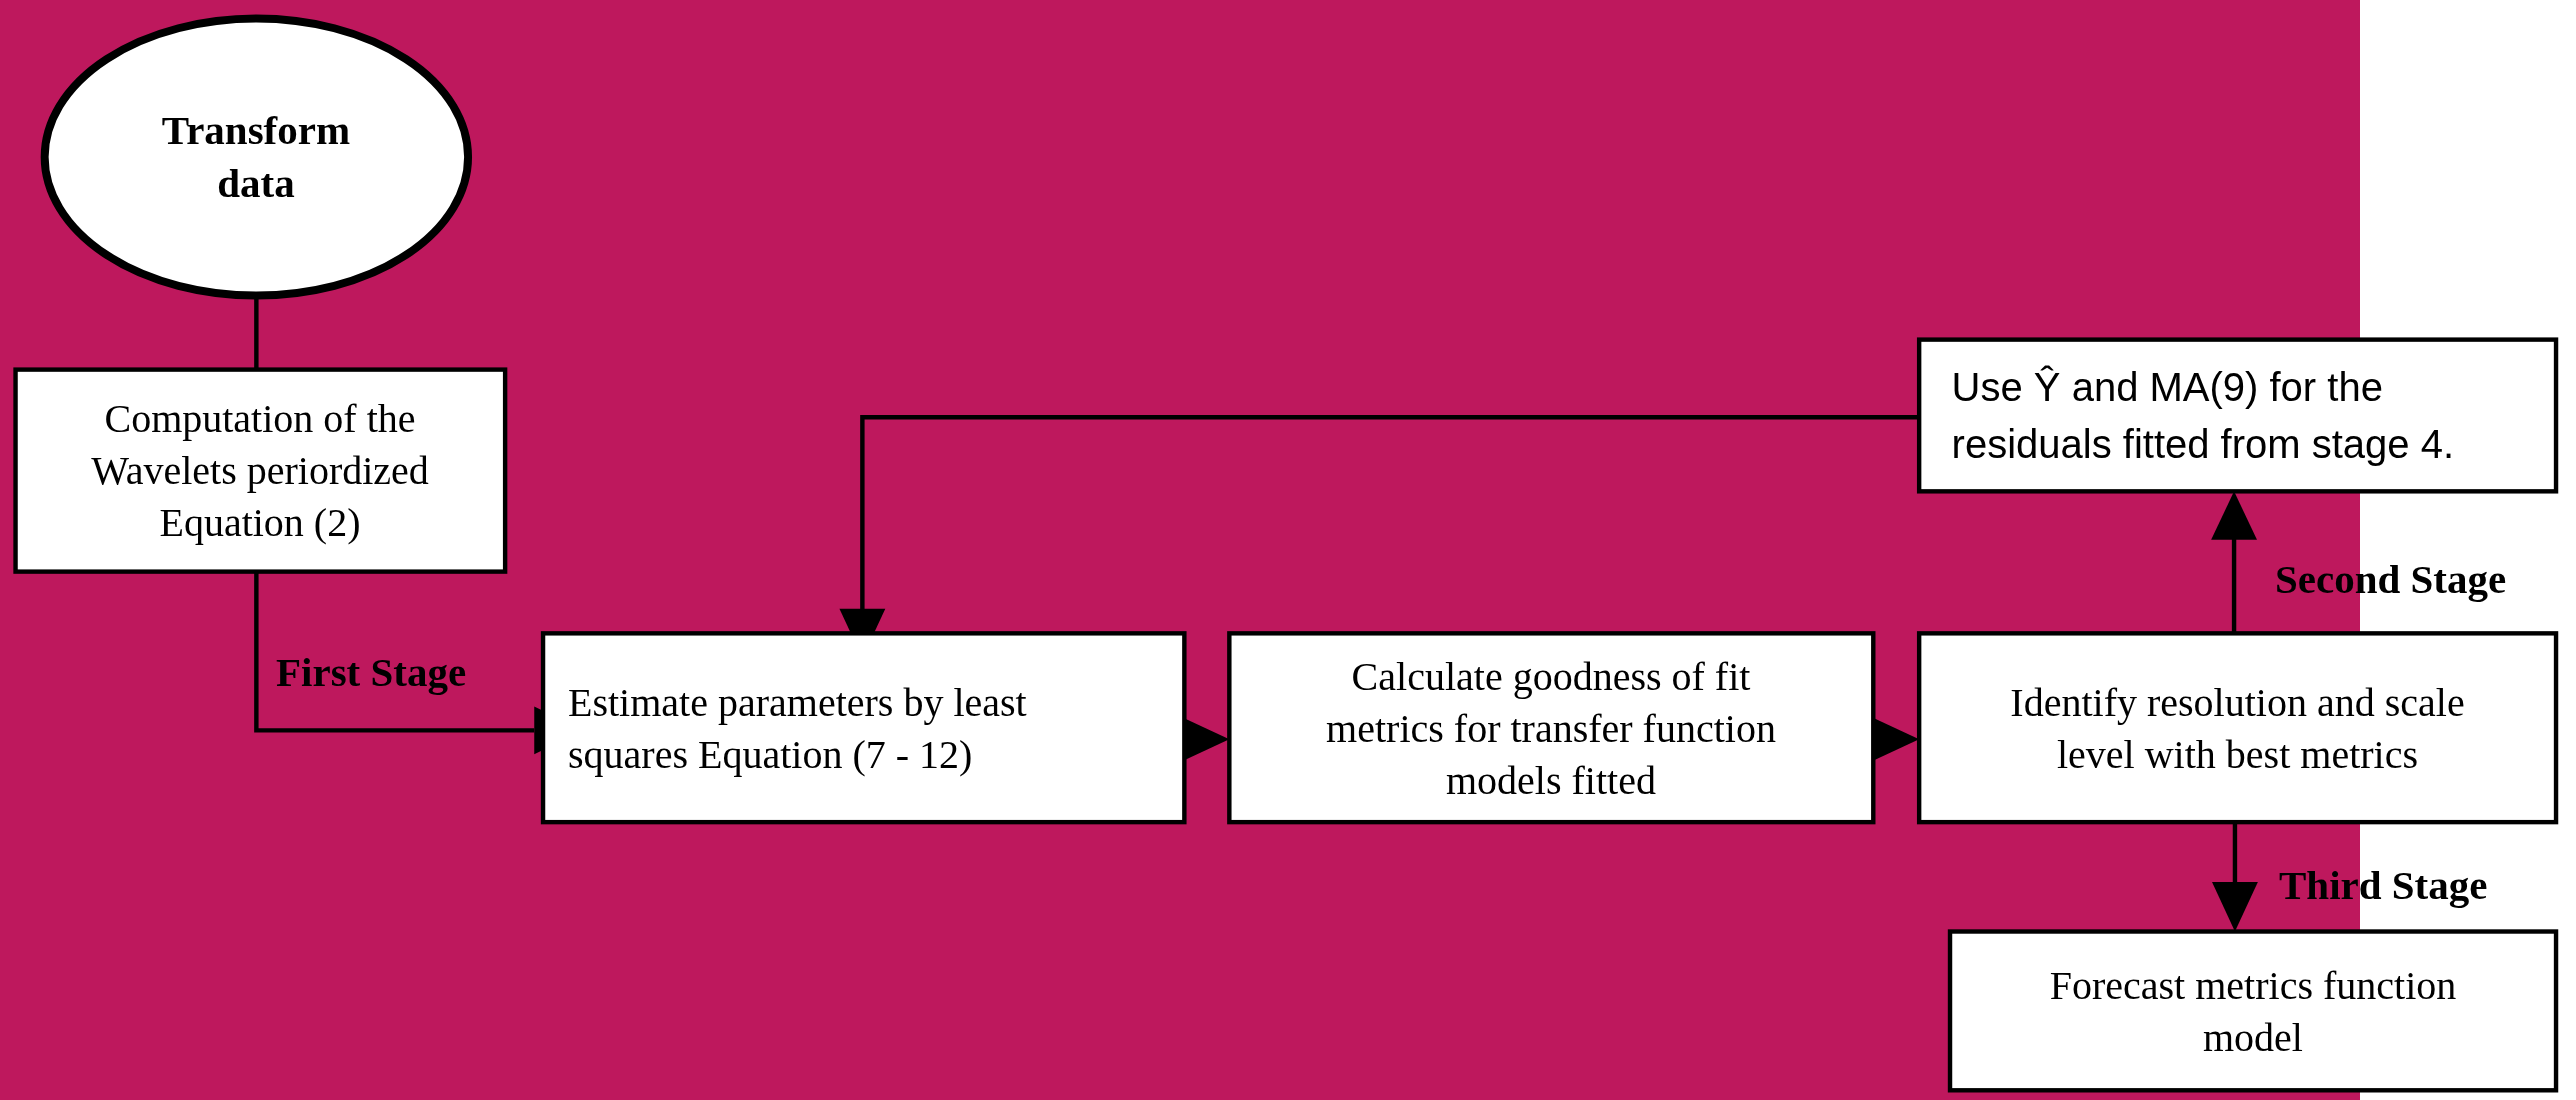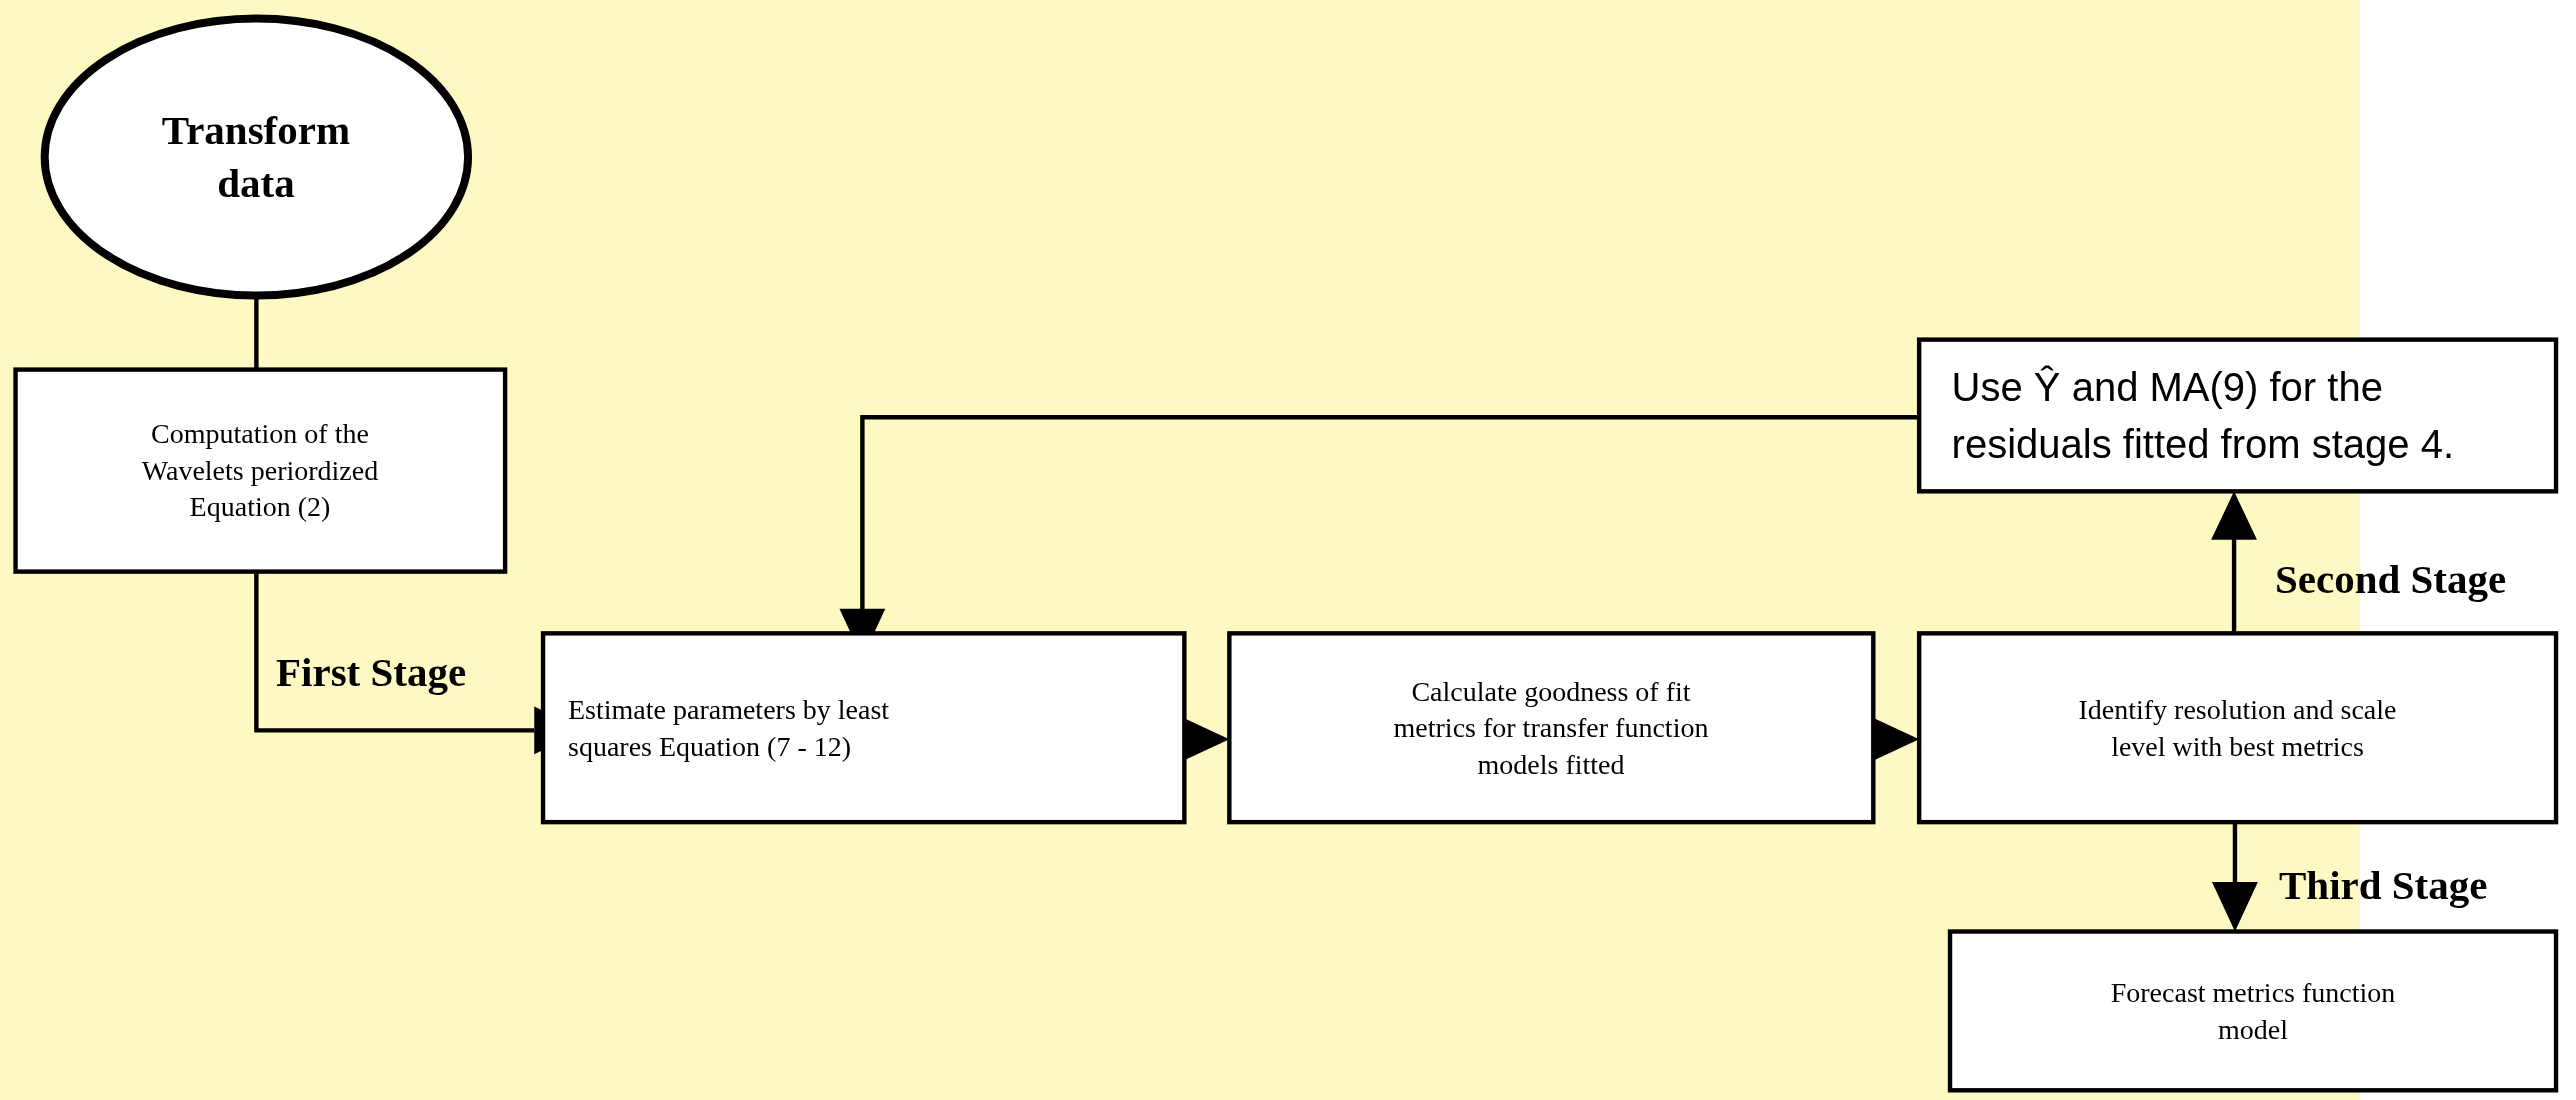--- a/index.html
+++ b/index.html
@@ -10,21 +10,21 @@
   body {
     width: 2576px;
     height: 1100px;
     overflow: hidden;
     font-family: "Liberation Serif", serif;
   }
   #flow-root {
     position: relative;
     width: 2360px;
     height: 1100px;
-    background: #fef9c3;
+    background: #be185d;
   }
   svg.flow-svg {
     position: absolute;
     left: 0;
     top: 0;
     width: 2576px;
     height: 1100px;
     display: block;
   }
   .ellipse-shape {
@@ -57,21 +57,21 @@
     text-align: center;
     color: #000000;
     font-family: "Liberation Serif", serif;
     line-height: 1.30;
     white-space: pre-line;
     pointer-events: none;
   }
   .node-text.serif-reg {
     font-family: "Liberation Serif", serif;
     font-weight: 400;
-    font-size: 28px;
+    font-size: 40px;
   }
   .node-text.serif-bold {
     font-family: "Liberation Serif", serif;
     font-weight: 700;
     font-size: 41px;
   }
   .node-text.sans-reg {
     font-family: "Liberation Sans", sans-serif;
     font-weight: 400;
     font-size: 40px;

